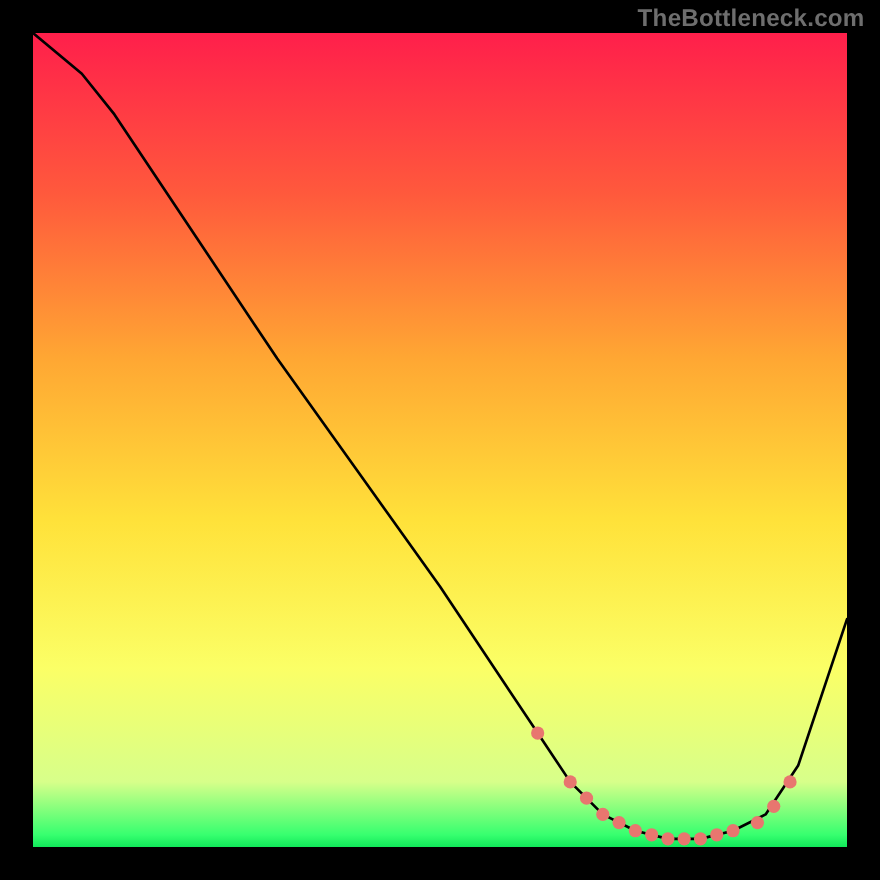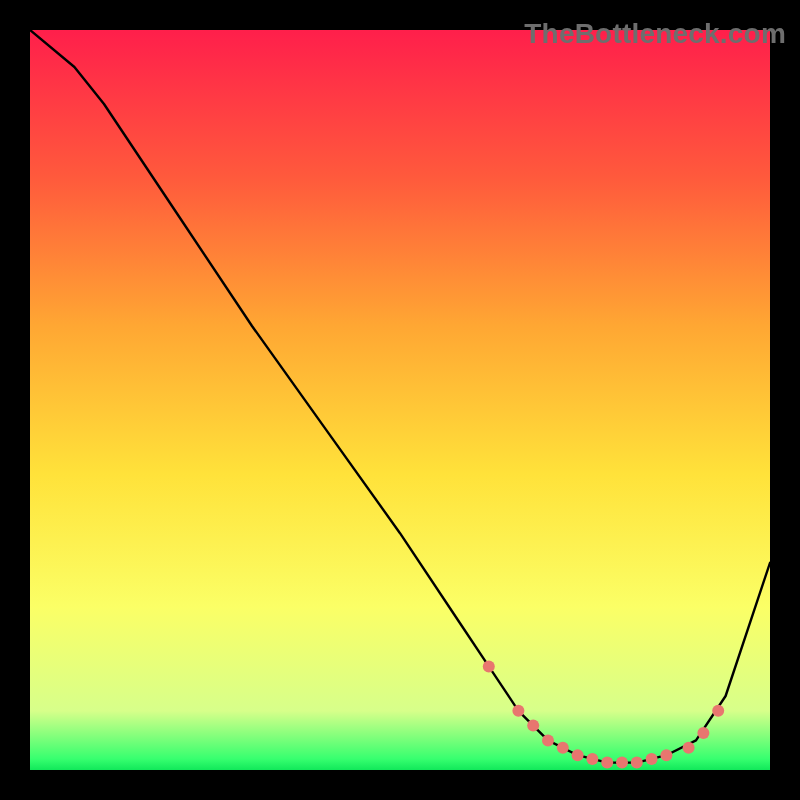--- a/index.html
+++ b/index.html
@@ -18,23 +18,23 @@
   }
   .plot {
     position: absolute;
     left: 30px;
     top: 30px;
     width: 740px;
     height: 740px;
   }
   .watermark {
     position: absolute;
-    top: 18px;
+    top: 4px;
     right: 14px;
-    font-size: 28px;
+    font-size: 22px;
     font-weight: 600;
     color: #6e6e6e;
     letter-spacing: 0.2px;
     text-align: center;
   }
   svg { display: block; }
 </style>
 </head>
 <body>
 

